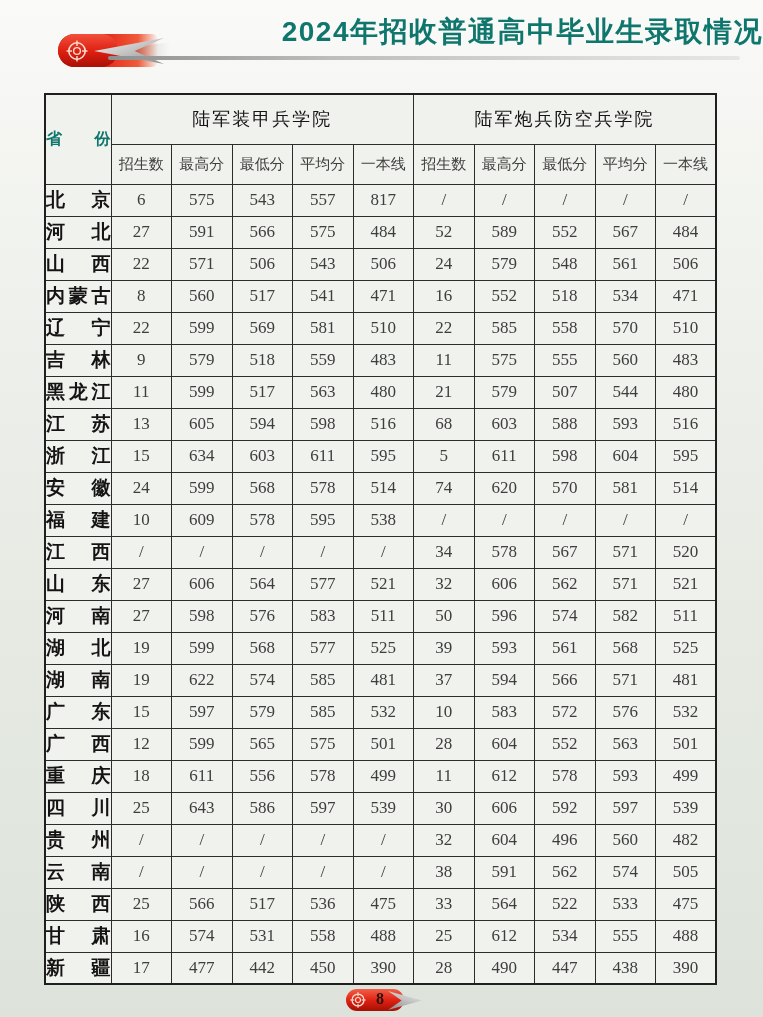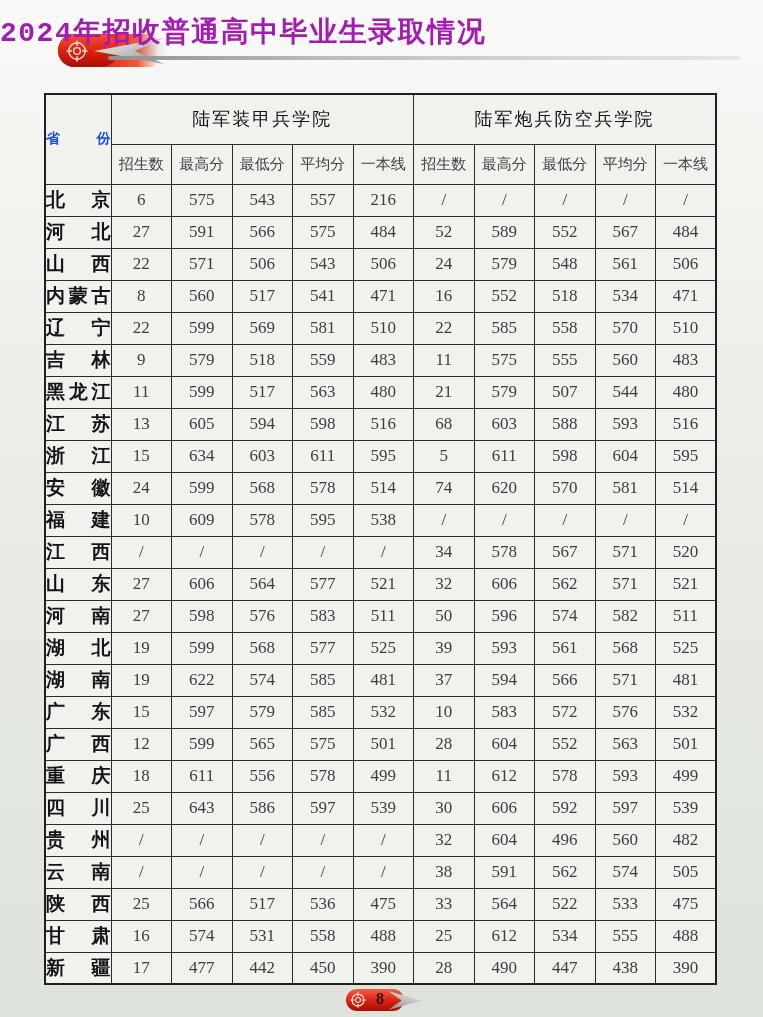--- a/index.html
+++ b/index.html
@@ -5,22 +5,22 @@
   html,body{margin:0;padding:0;}
   body{
     width:763px;height:1017px;position:relative;overflow:hidden;
     background:linear-gradient(180deg,#fafaf8 0%,#f1f3ee 22%,#e6eae3 60%,#dde3da 100%);
     font-family:"Liberation Sans","DejaVu Sans",sans-serif;
     -webkit-font-smoothing:antialiased;
   }
   
   .page-header{position:absolute;top:0;left:0;width:763px;height:86px;}
   .page-title{
-    position:absolute;top:13px;left:0;width:100%;text-align:left;
-    font-size:28px;font-weight:bold;color:#a21caf;letter-spacing:1.5px;font-family:Liberation Mono, monospace;
+    position:absolute;top:13px;left:0;width:100%;text-align:right;
+    font-size:28px;font-weight:bold;color:#0f766e;letter-spacing:1.5px;
   }
   .title-underline{
     position:absolute;top:56px;left:108px;width:632px;height:4px;border-radius:2px;
     background:linear-gradient(90deg,#8f8f8f,#bdbdbd 35%,#d9d9d9 75%,#e6e6e6);
   }
   .brand{position:absolute;top:32px;left:58px;width:150px;height:38px;}
   .brand-pill{
     position:absolute;left:0;top:2px;width:100px;height:33px;border-radius:17px 6px 6px 17px;
     background:linear-gradient(90deg,#c71208 0%,#e42718 45%,#ef5b3a 80%,rgba(239,106,70,0));
   }
@@ -46,21 +46,21 @@
     background:#f0f2ed;border:2px solid #1f1f1f;
   }
   .admissions th,.admissions td{
     border:1px solid #2c2c2c;text-align:center;vertical-align:middle;
     padding:0;overflow:hidden;white-space:nowrap;
   }
   .row-group-h{height:50px;}
   .row-sub-h{height:40px;}
   .admissions tbody tr{height:32px;}
   .prov-h{
-    font-size:14px;font-weight:600;color:#1d4ed8;
+    font-size:16px;font-weight:600;color:#0f766e;
     text-align:justify;text-align-last:justify;padding:0 11px;
   }
   .group-h{font-size:18px;font-weight:500;color:#161616;letter-spacing:2px;}
   .sub-h{font-size:15px;font-weight:500;color:#404040;}
   .prov{
     font-size:19px;font-weight:bold;color:#141414;
     text-align:justify;text-align-last:justify;padding:0 9px;
   }
   .num{
     font-family:"Liberation Serif","DejaVu Serif",serif;
@@ -139,21 +139,21 @@
       <th class="sub-h">一本线</th>
     </tr>
   </thead>
   <tbody>
       <tr>
         <td class="prov">北京</td>
         <td class="num">6</td>
         <td class="num">575</td>
         <td class="num">543</td>
         <td class="num">557</td>
-        <td class="num">216</td>
+        <td class="num">817</td>
         <td class="num">/</td>
         <td class="num">/</td>
         <td class="num">/</td>
         <td class="num">/</td>
         <td class="num">/</td>
       </tr>
       <tr>
         <td class="prov">河北</td>
         <td class="num">27</td>
         <td class="num">591</td>

